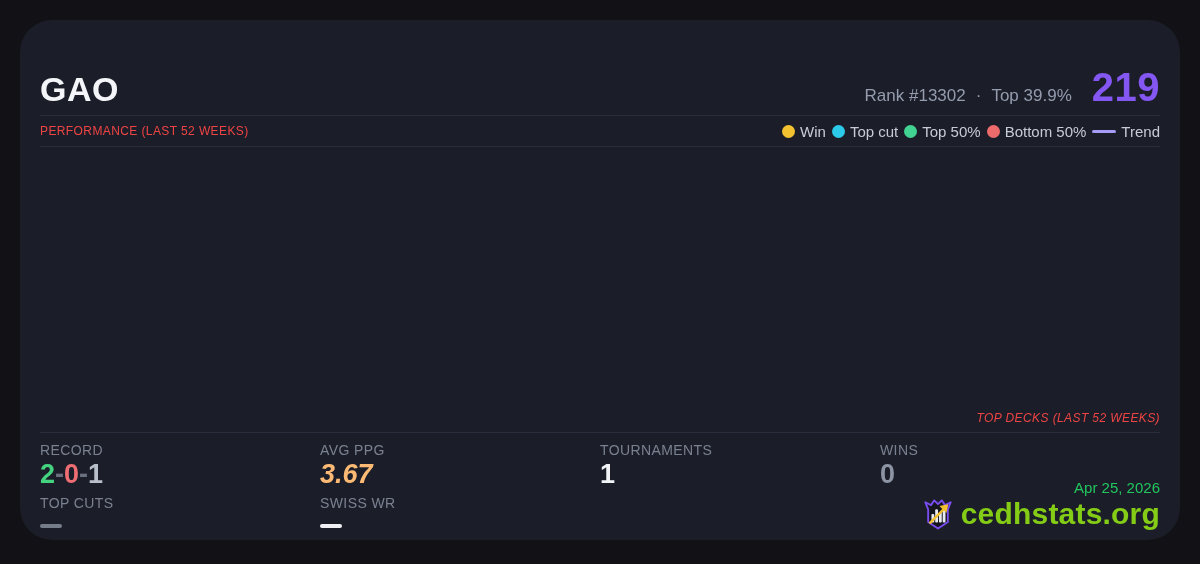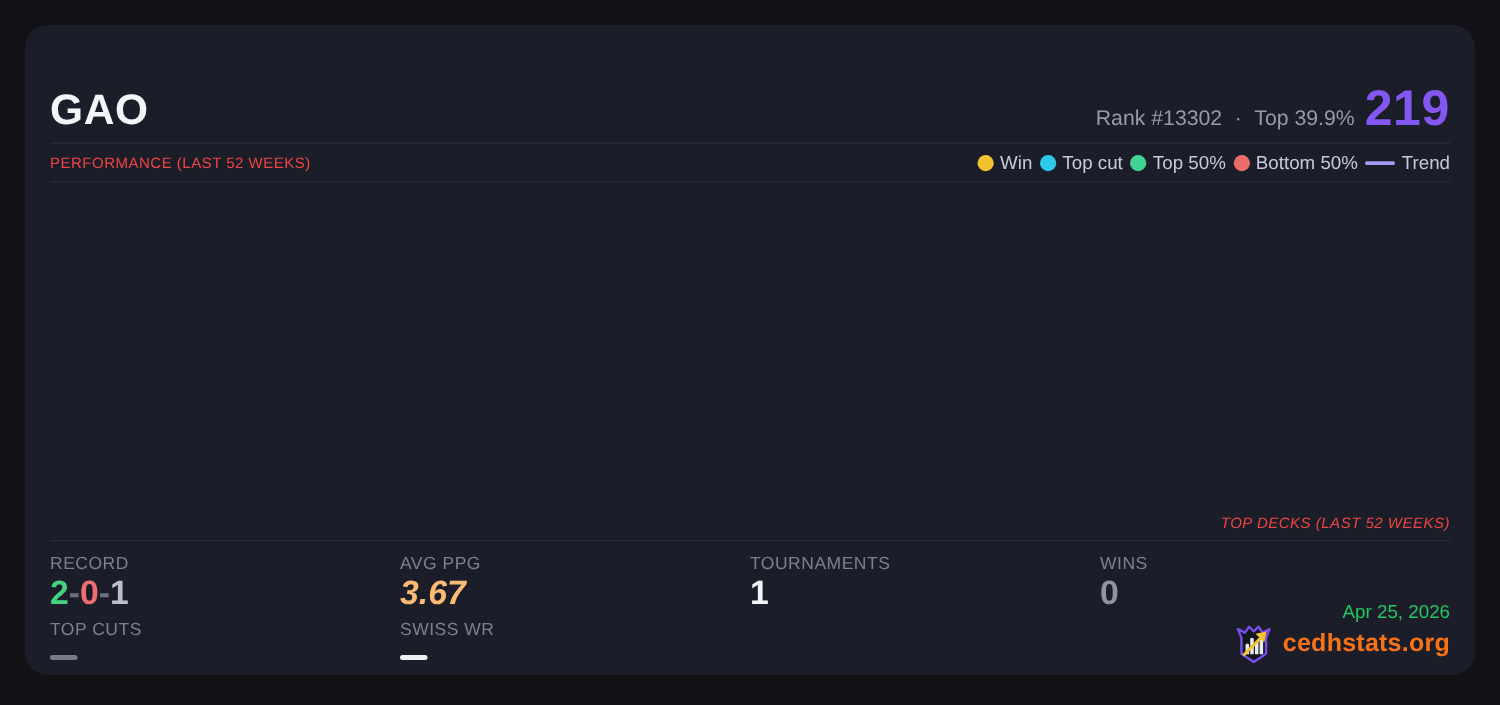--- a/index.html
+++ b/index.html
@@ -9,34 +9,34 @@
   html,body{width:1200px;height:564px;overflow:hidden;}
   body{
     background:#111116;
     font-family:"Liberation Sans","DejaVu Sans",sans-serif;
     position:relative;
   }
   .card{
     position:absolute;
     left:20px;top:20px;width:1160px;height:520px;
     background:#1b1e29;
-    border-radius:18px;
+    border-radius:32px;
     display:flex;flex-direction:column;
   }
   
   .header-row{
     margin:0 20px;
     padding:14px 0 9px;
     display:flex;justify-content:space-between;align-items:flex-end;
     border-bottom:1px solid var(--divider);
   }
   .player-name{
     font-size:34px;font-weight:800;color:#f4f5f8;letter-spacing:.5px;line-height:1;
   }
-  .header-right{display:flex;align-items:baseline;gap:8px;}
+  .header-right{display:flex;align-items:baseline;gap:20px;}
   .rank-line{font-size:17px;color:#949cae;font-weight:500;display:flex;gap:10px;align-items:baseline;}
   .score{font-size:40px;font-weight:700;line-height:.85;letter-spacing:.5px;}
   
   .perf-row{
     margin:0 20px;height:31px;
     display:flex;justify-content:space-between;align-items:center;
     border-bottom:1px solid var(--divider);
   }
   .section-title{font-size:12px;color:#ef4444;letter-spacing:.4px;font-weight:400;}
   .legend{display:flex;align-items:flex-end;gap:6px;}
@@ -62,21 +62,21 @@
   .stat-second{margin-top:5px;}
   .dash{width:22px;height:4px;border-radius:2px;margin-top:13px;}
   .dash-gray{background:#767d8a;}
   .dash-white{background:#eef0f4;}
   .record-sep{color:#6a7080;}
   .value-dim{color:#8d94a3;}
   
   .branding{position:absolute;right:20px;bottom:9px;text-align:right;}
   .date{font-size:15px;color:#22c55e;}
   .brand-row{display:flex;align-items:center;justify-content:flex-end;gap:8px;margin-top:1px;}
-  .brand-name{font-size:20px;font-weight:700;color:#f97316;letter-spacing:.2px;}
+  .brand-name{font-size:30px;font-weight:700;color:#84cc16;letter-spacing:.2px;}
 </style>
 </head>
 <body>
 
 <div class="card">
 
   <div class="header-row">
     <div class="player-name">GAO</div>
     <div class="header-right">
       <div class="rank-line">

